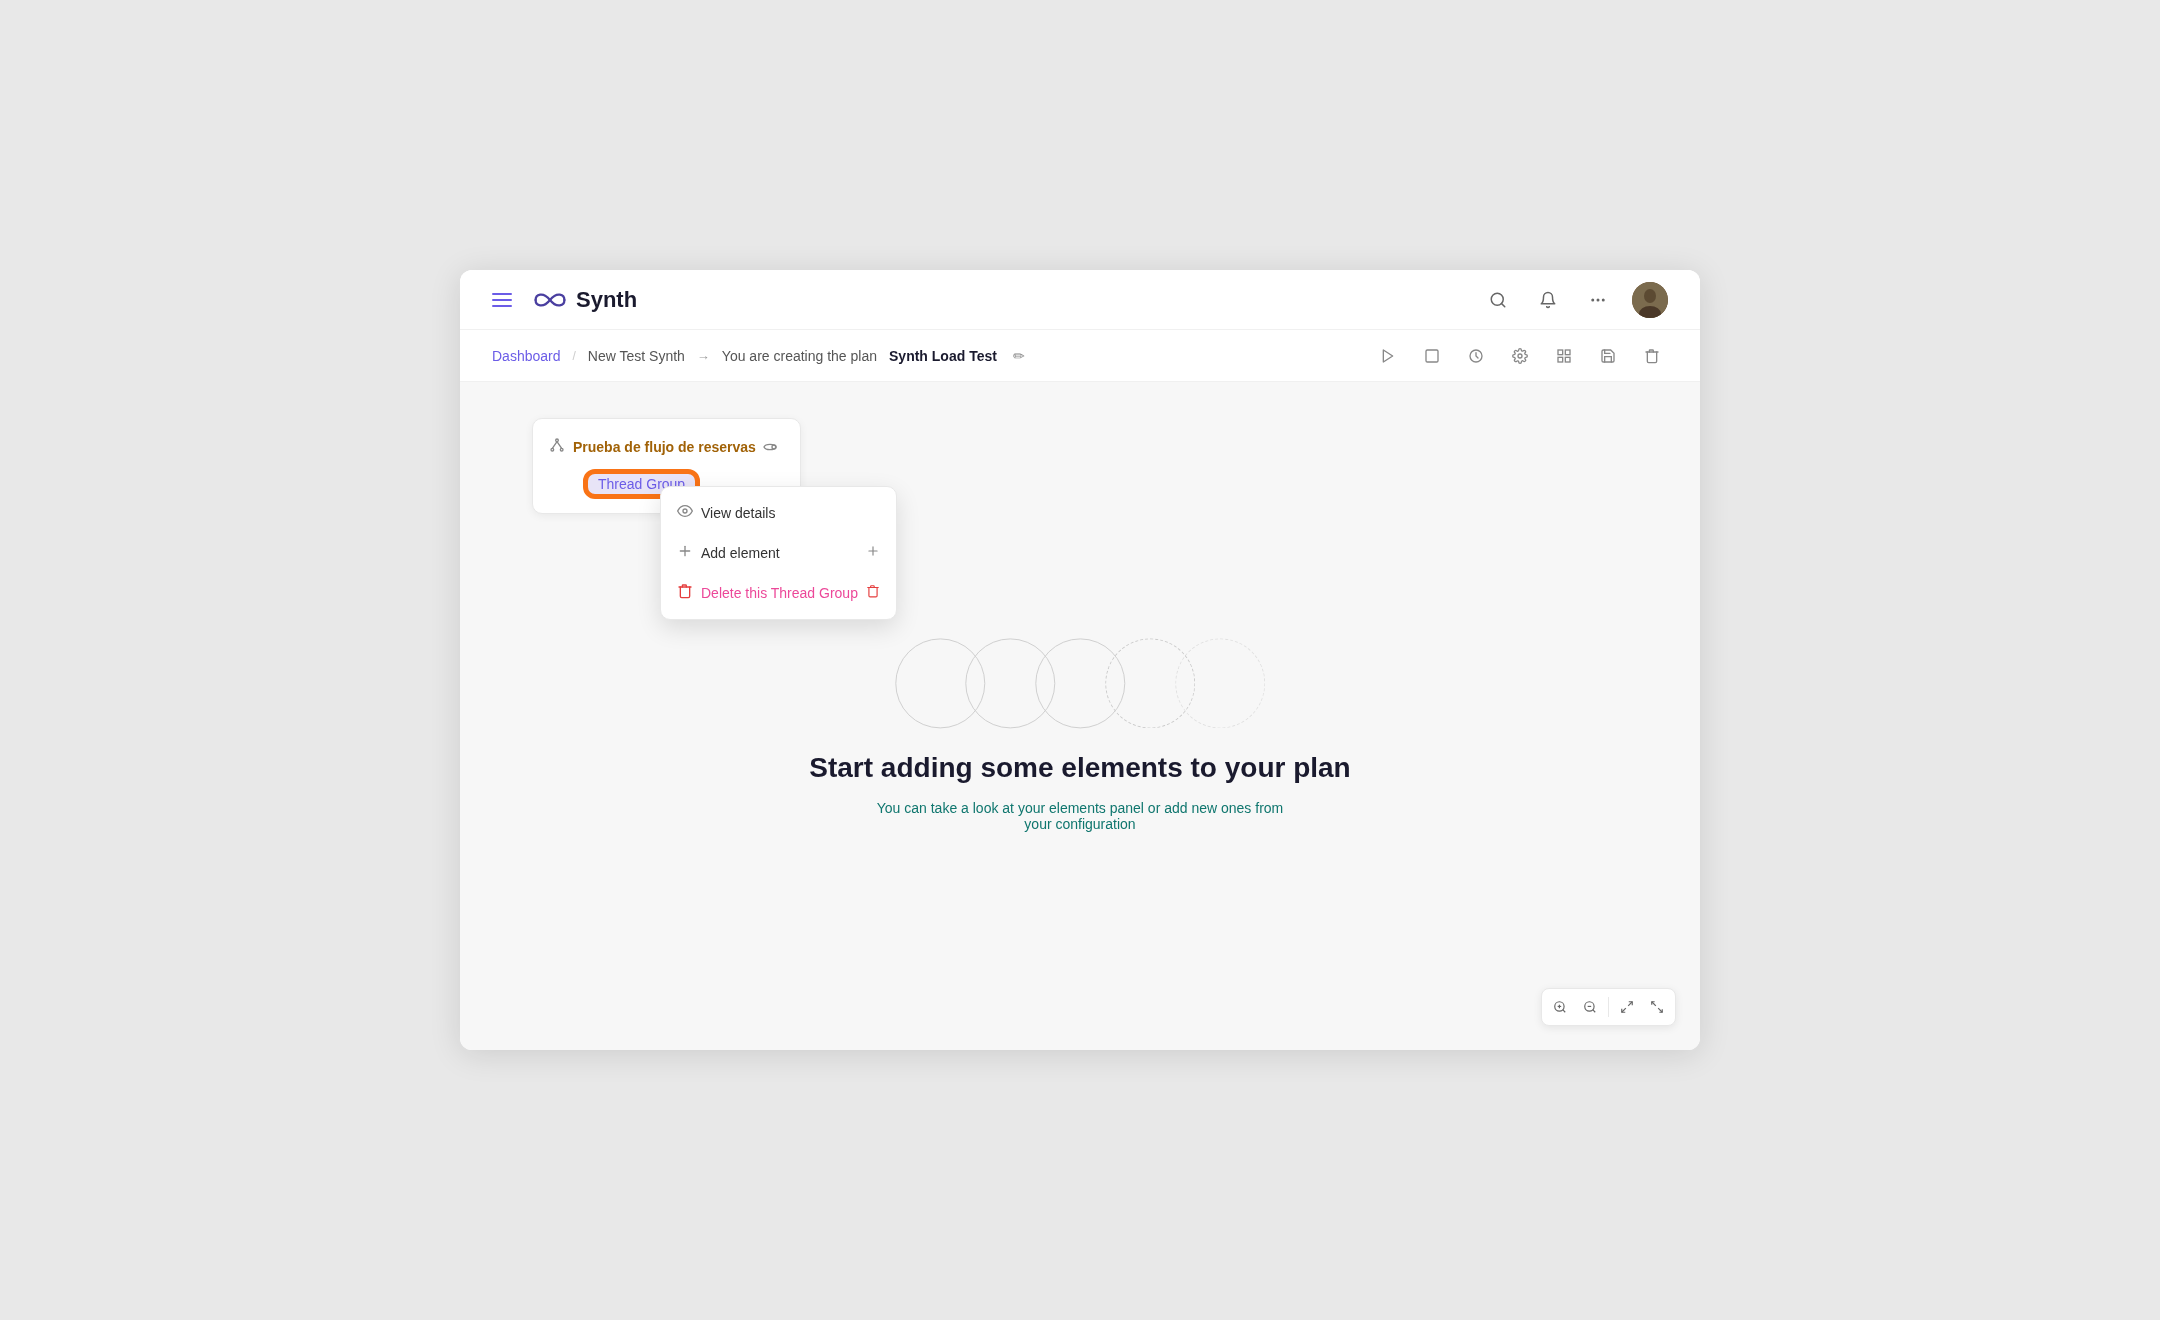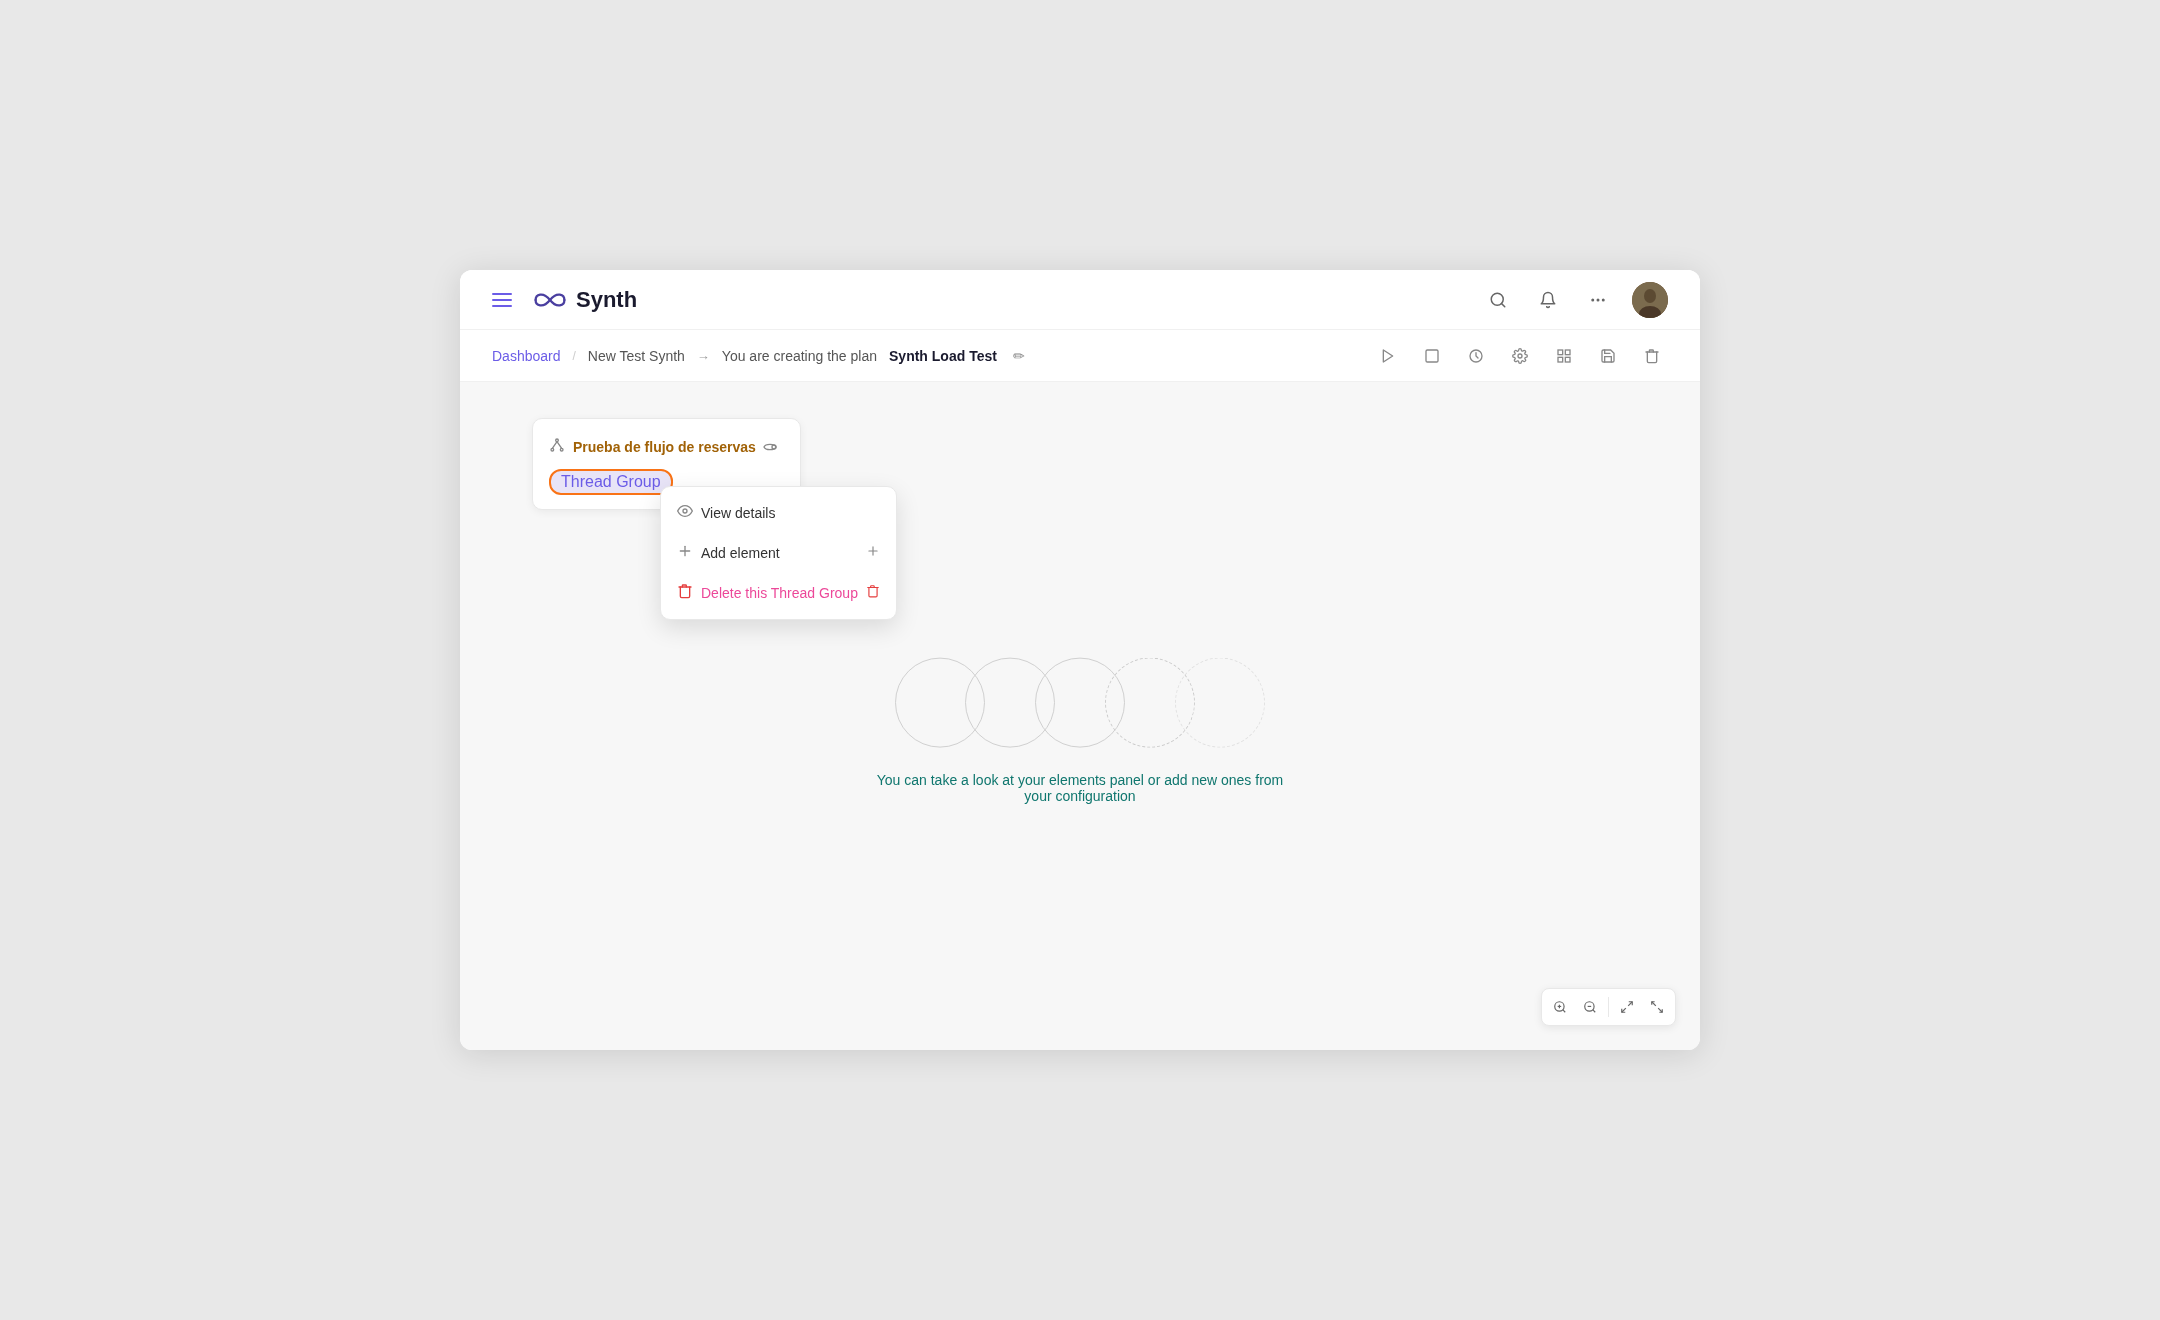--- a/index.html
+++ b/index.html
@@ -215,25 +215,26 @@
       align-items: center;
       justify-content: center;
       width: 28px;
       height: 28px;
       border-radius: 6px;
     }
     .thread-group-badge {
       display: inline-block;
       background: #e8e4f7;
       color: #6b5ce7;
-      font-size: 16px;
+      font-size: 14px;
       font-weight: 500;
       padding: 2px 10px;
       border-radius: 12px;
-      border: 2px solid #f97316;
+      border: 5px solid #f97316;
+      margin-left: 34px;
     }
     
     .context-menu {
       position: absolute;
       top: 104px;
       left: 200px;
       background: #ffffff;
       border: 1px solid #e8e8e8;
       border-radius: 10px;
       box-shadow: 0 8px 24px rgba(0,0,0,0.12);
@@ -531,20 +532,21 @@
     </div>
 
     <div class="empty-state">
       <div class="circles-illustration">
         <div class="circle-shape"></div>
         <div class="circle-shape"></div>
         <div class="circle-shape"></div>
         <div class="circle-shape dashed"></div>
         <div class="circle-shape dashed" style="opacity:0.5"></div>
       </div>
+      <h2 class="empty-title">Start adding some elements to your plan</h2>
       <p class="empty-subtitle">You can take a look at your elements panel or add new ones from your configuration</p>
     </div>
 
     <div class="zoom-controls">
       <button class="zoom-btn">
         <svg width="14" height="14" viewBox="0 0 24 24" fill="none" stroke="currentColor" stroke-width="2">
           <circle cx="11" cy="11" r="8"></circle>
             <line x1="21" y1="21" x2="16.65" y2="16.65"></line>
           <line x1="11" y1="8" x2="11" y2="14"></line>
             <line x1="8" y1="11" x2="14" y2="11"></line>

